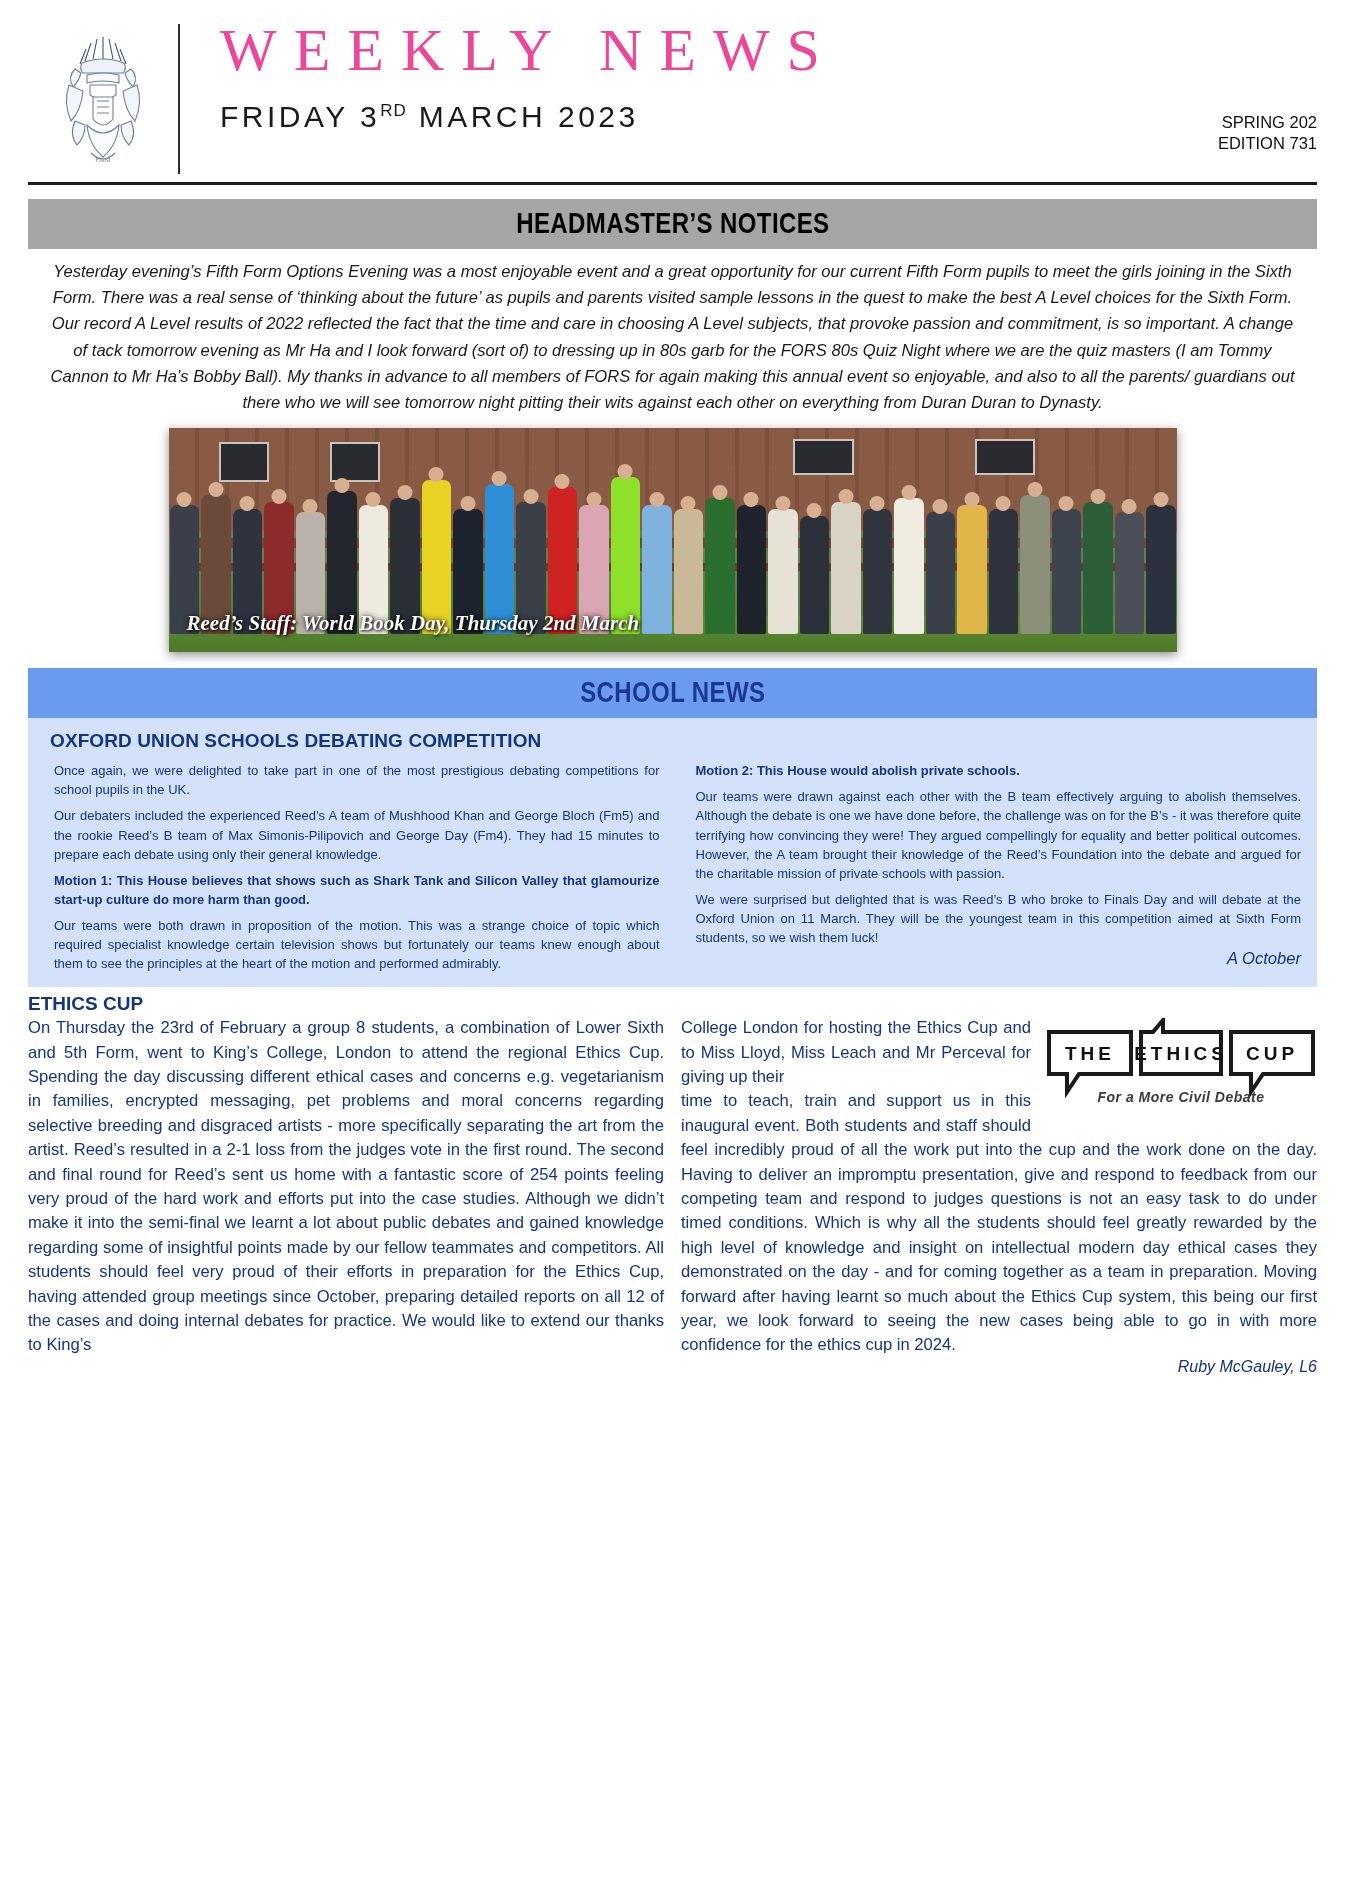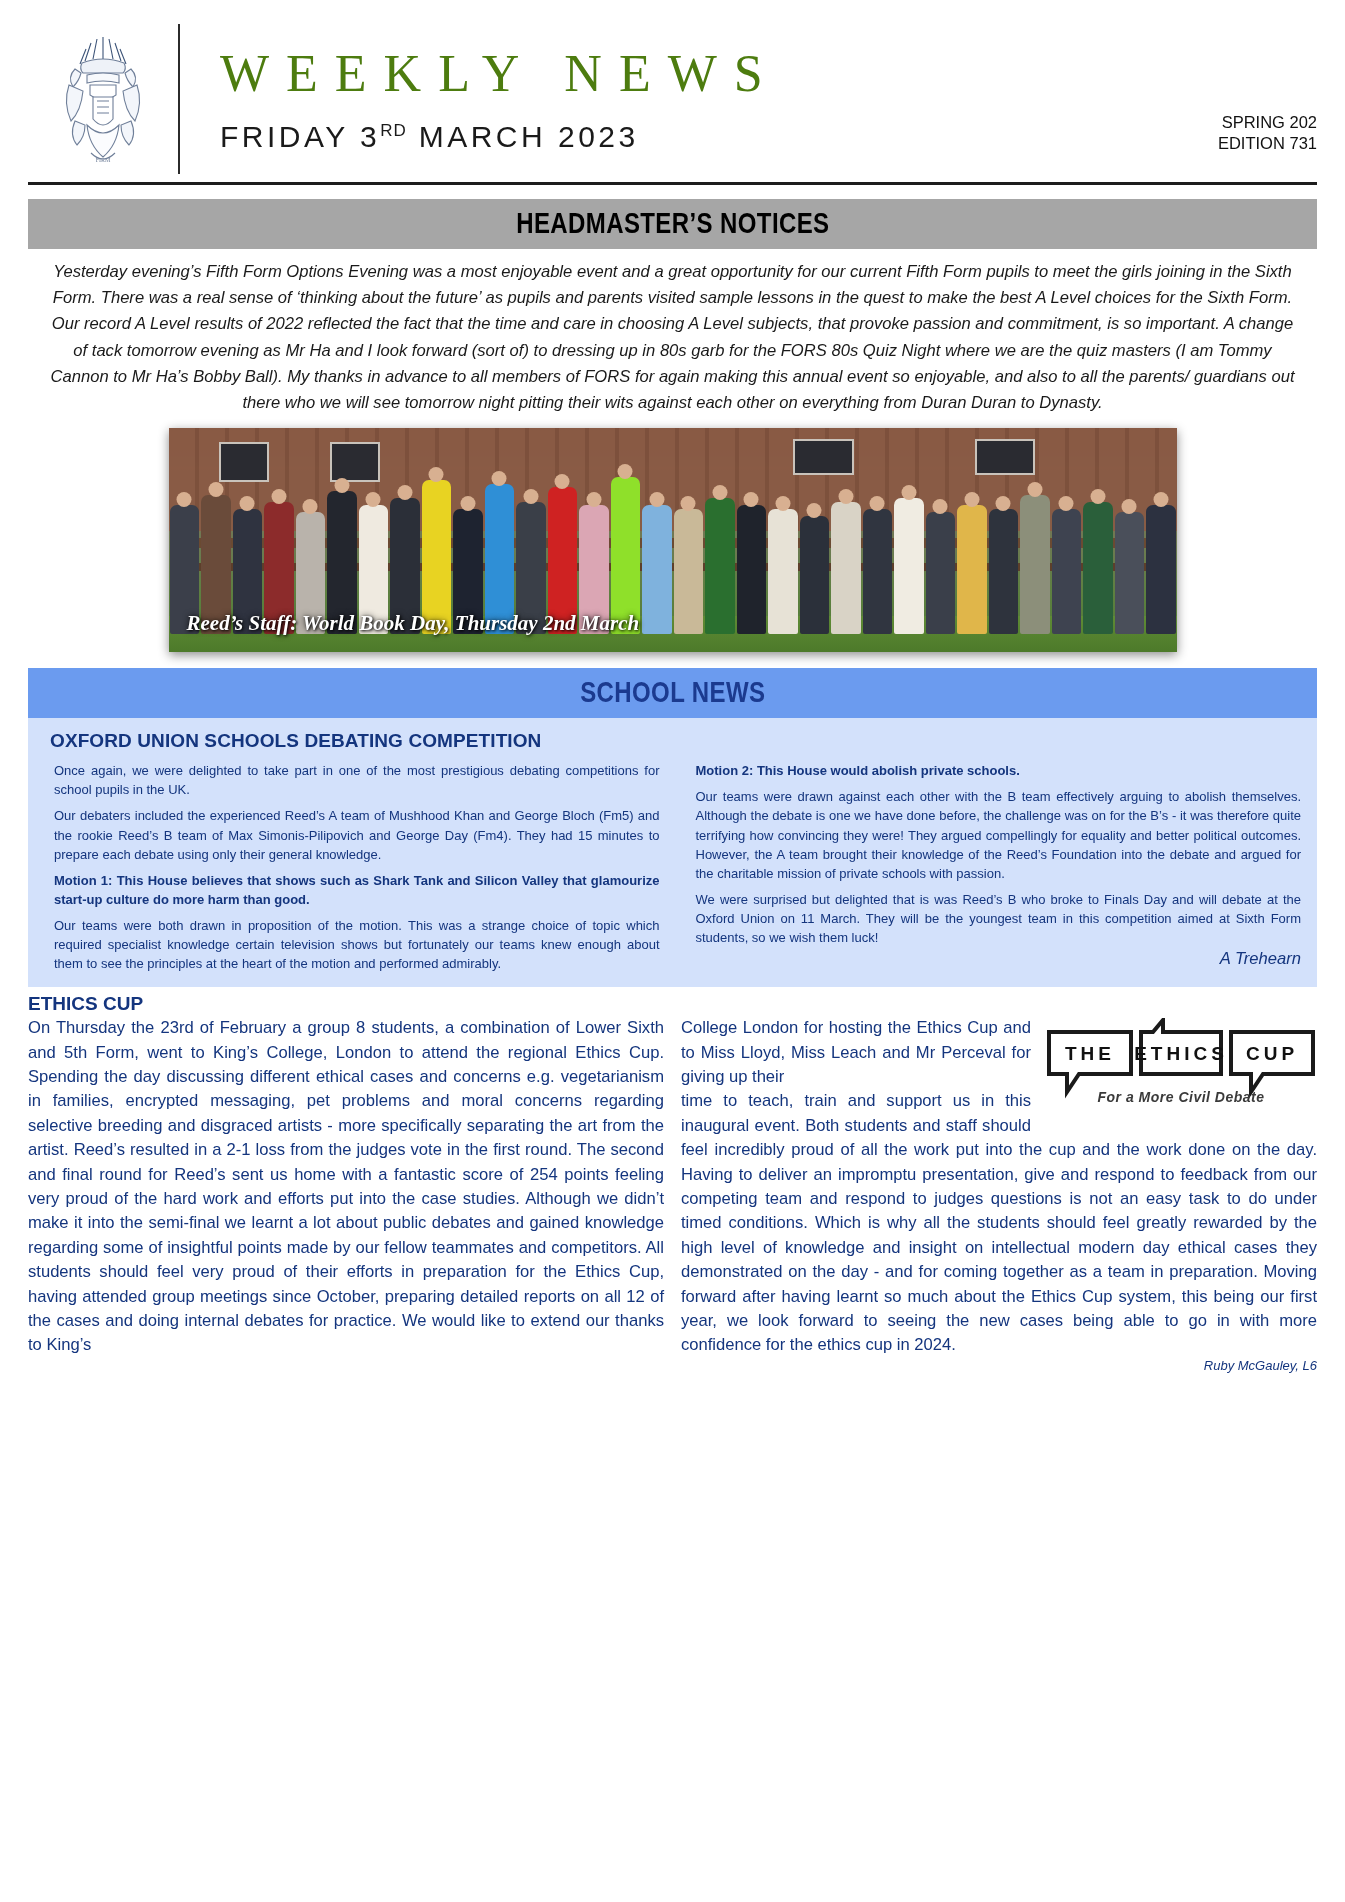--- a/index.html
+++ b/index.html
@@ -15,25 +15,25 @@
   .page { position: relative; width: 1345px; height: 1902px; padding: 0 28px; }
 
   
   .masthead { position: relative; height: 182px; display: flex; align-items: stretch; }
   .crest-cell { width: 150px; display:flex; align-items:center; justify-content:center; padding-top: 18px; }
   .crest { width: 92px; height: 135px; }
   .rule-v { width: 2px; background: #2b2b2b; margin: 24px 0 0 0; height: 150px; }
   .title-cell { flex: 1; padding-left: 40px; position: relative; }
   .paper-title {
     font-family: "Liberation Serif", serif;
-    font-size: 52px;
+    font-size: 60px;
     letter-spacing: 17px;
     line-height: 1;
-    margin-top: 48px;
-    color: #4d7c0f;
+    margin-top: 20px;
+    color: #ec4899;
     white-space: nowrap;
   }
   .dateline {
     font-family: "Liberation Sans", sans-serif;
     font-size: 30px;
     letter-spacing: 3.5px;
     margin-top: 20px;
     color: #1a1a1a;
     white-space: nowrap;
   }
@@ -123,21 +123,21 @@
   .sn-p.b { font-weight: bold; }
   .byline { text-align: right; font-style: italic; font-size: 16.6px; color:#14357e; margin-top:2px; }
 
   
   .ethics { margin-top: 6px; color:#14357e; }
   .ec-head { font-size: 19px; font-weight: bold; margin-bottom: 1px; }
   .ec-grid { display:flex; gap: 17px; }
   .ec-col { flex:1; }
   .ec-p { font-size: 16.6px; line-height: 1.47; text-align: justify; margin:0; color:#14357e; }
   .logo-float { float: right; width: 272px; height: 96px; margin: 2px 0 6px 14px; }
-  .ec-byline { text-align:right; font-style: italic; font-size:13px; margin-top:0; }
+  .ec-byline { text-align:right; font-style: italic; font-size:16px; margin-top:0; }
 
   .clearfix::after { content:""; display:block; clear:both; }
 </style>
 </head>
 <body>
 
 <div class="page">
 
   <div class="masthead">
 
@@ -248,21 +248,21 @@
           <p class="sn-p">Once again, we were delighted to take part in one of the most prestigious debating competitions for school pupils in the UK.</p>
           <p class="sn-p">Our debaters included the experienced Reed’s A team of Mushhood Khan and George Bloch (Fm5) and the rookie Reed’s B team of Max Simonis-Pilipovich and George Day (Fm4).  They had 15 minutes to prepare each debate using only their general knowledge.</p>
           <p class="sn-p b">Motion 1: This House believes that shows such as Shark Tank and Silicon Valley that glamourize start-up culture do more harm than good.</p>
           <p class="sn-p">Our teams were both drawn in proposition of the motion. This was a strange choice of topic which required specialist knowledge certain television shows but fortunately our teams knew enough about them to see the principles at the heart of the motion and performed admirably.</p>
         </div>
 
         <div class="col">
           <p class="sn-p b">Motion 2: This House would abolish private schools.</p>
           <p class="sn-p">Our teams were drawn against each other with the B team effectively arguing to abolish themselves. Although the debate is one we have done before, the challenge was on for the B’s - it was therefore quite terrifying how convincing they were! They argued compellingly for equality and better political outcomes. However, the A team brought their knowledge of the Reed’s Foundation into the debate and argued for the charitable mission of private schools with passion.</p>
           <p class="sn-p">We were surprised but delighted that is was Reed’s B who broke to Finals Day and will debate at the Oxford Union on 11 March. They will be the youngest team in this competition aimed at Sixth Form students, so we wish them luck!</p>
-          <div class="byline">A Trehearn</div>
+          <div class="byline">A October</div>
         </div>
       </div>
     </div>
   </div>
 
   <div class="ethics">
     <div class="ec-head">ETHICS CUP</div>
 
     <div class="ec-grid">
       <div class="ec-col">

